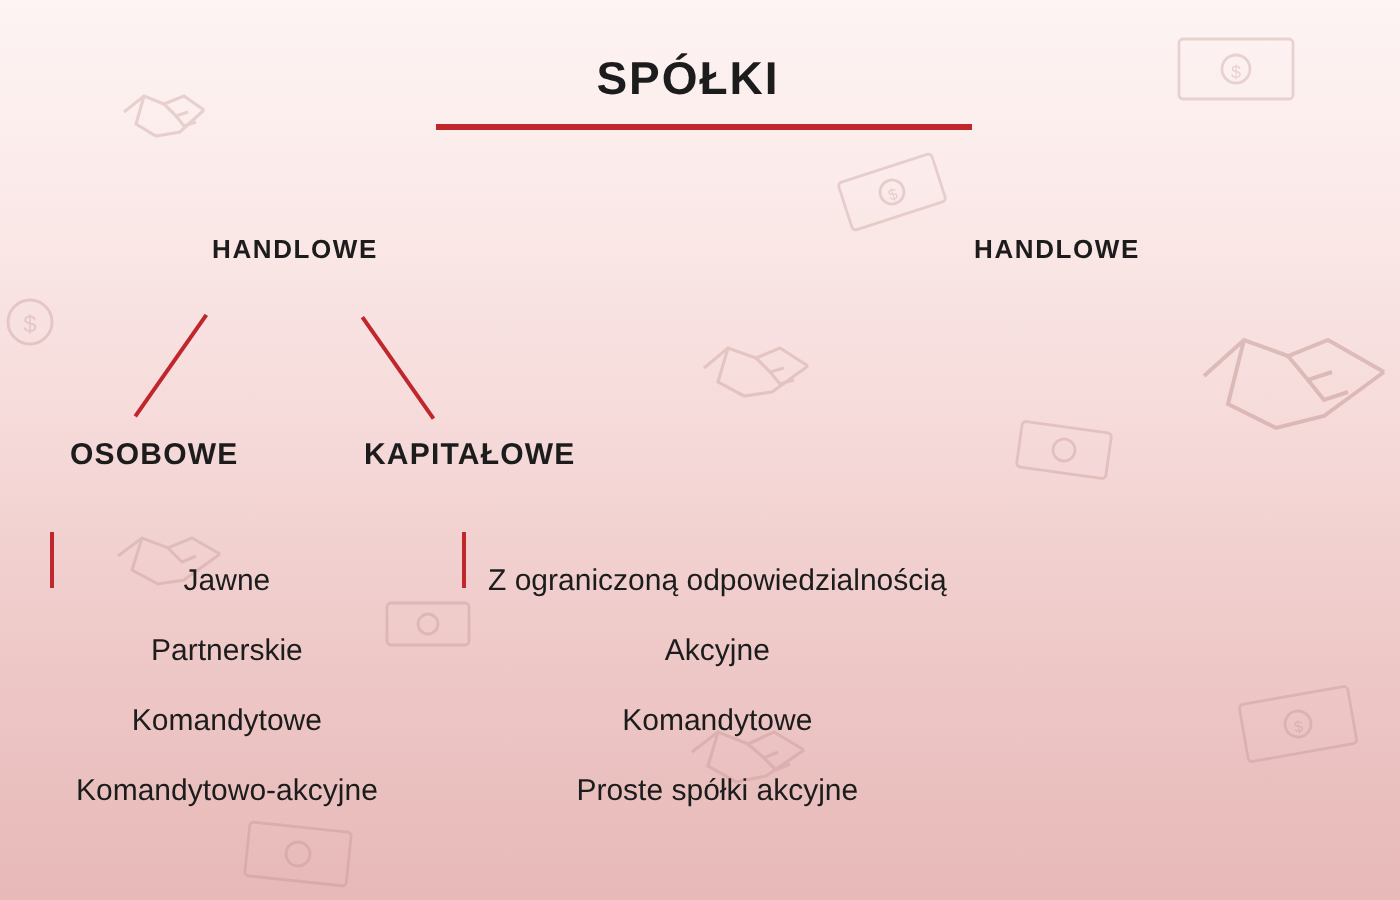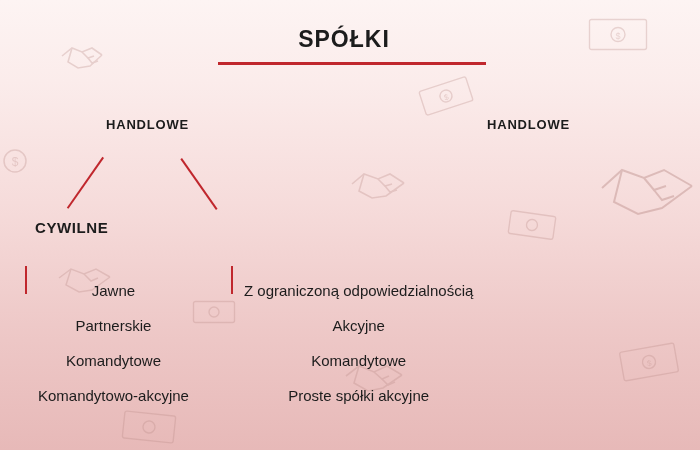--- a/index.html
+++ b/index.html
@@ -200,21 +200,22 @@
 
   <div id="title">SPÓŁKI</div>
   <div id="title-underline"></div>
 
   <div class="lvl2" id="node-handlowe">HANDLOWE</div>
   <div class="lvl2" id="node-cywilne">HANDLOWE</div>
 
   <div class="conn" id="conn-left"></div>
   <div class="conn" id="conn-right"></div>
 
-  <div class="lvl3" id="node-osobowe">CYWILNE</div>
+  <div class="lvl3" id="node-osobowe">OSOBOWE</div>
+  <div class="lvl3" id="node-kapitalowe">KAPITAŁOWE</div>
 
   <div class="vbar" id="vbar-osobowe"></div>
   <div class="vbar" id="vbar-kapitalowe"></div>
 
   <ul class="leaf-list" id="list-osobowe">
     <li>Jawne</li>
     <li>Partnerskie</li>
     <li>Komandytowe</li>
     <li>Komandytowo-akcyjne</li>
   </ul>

